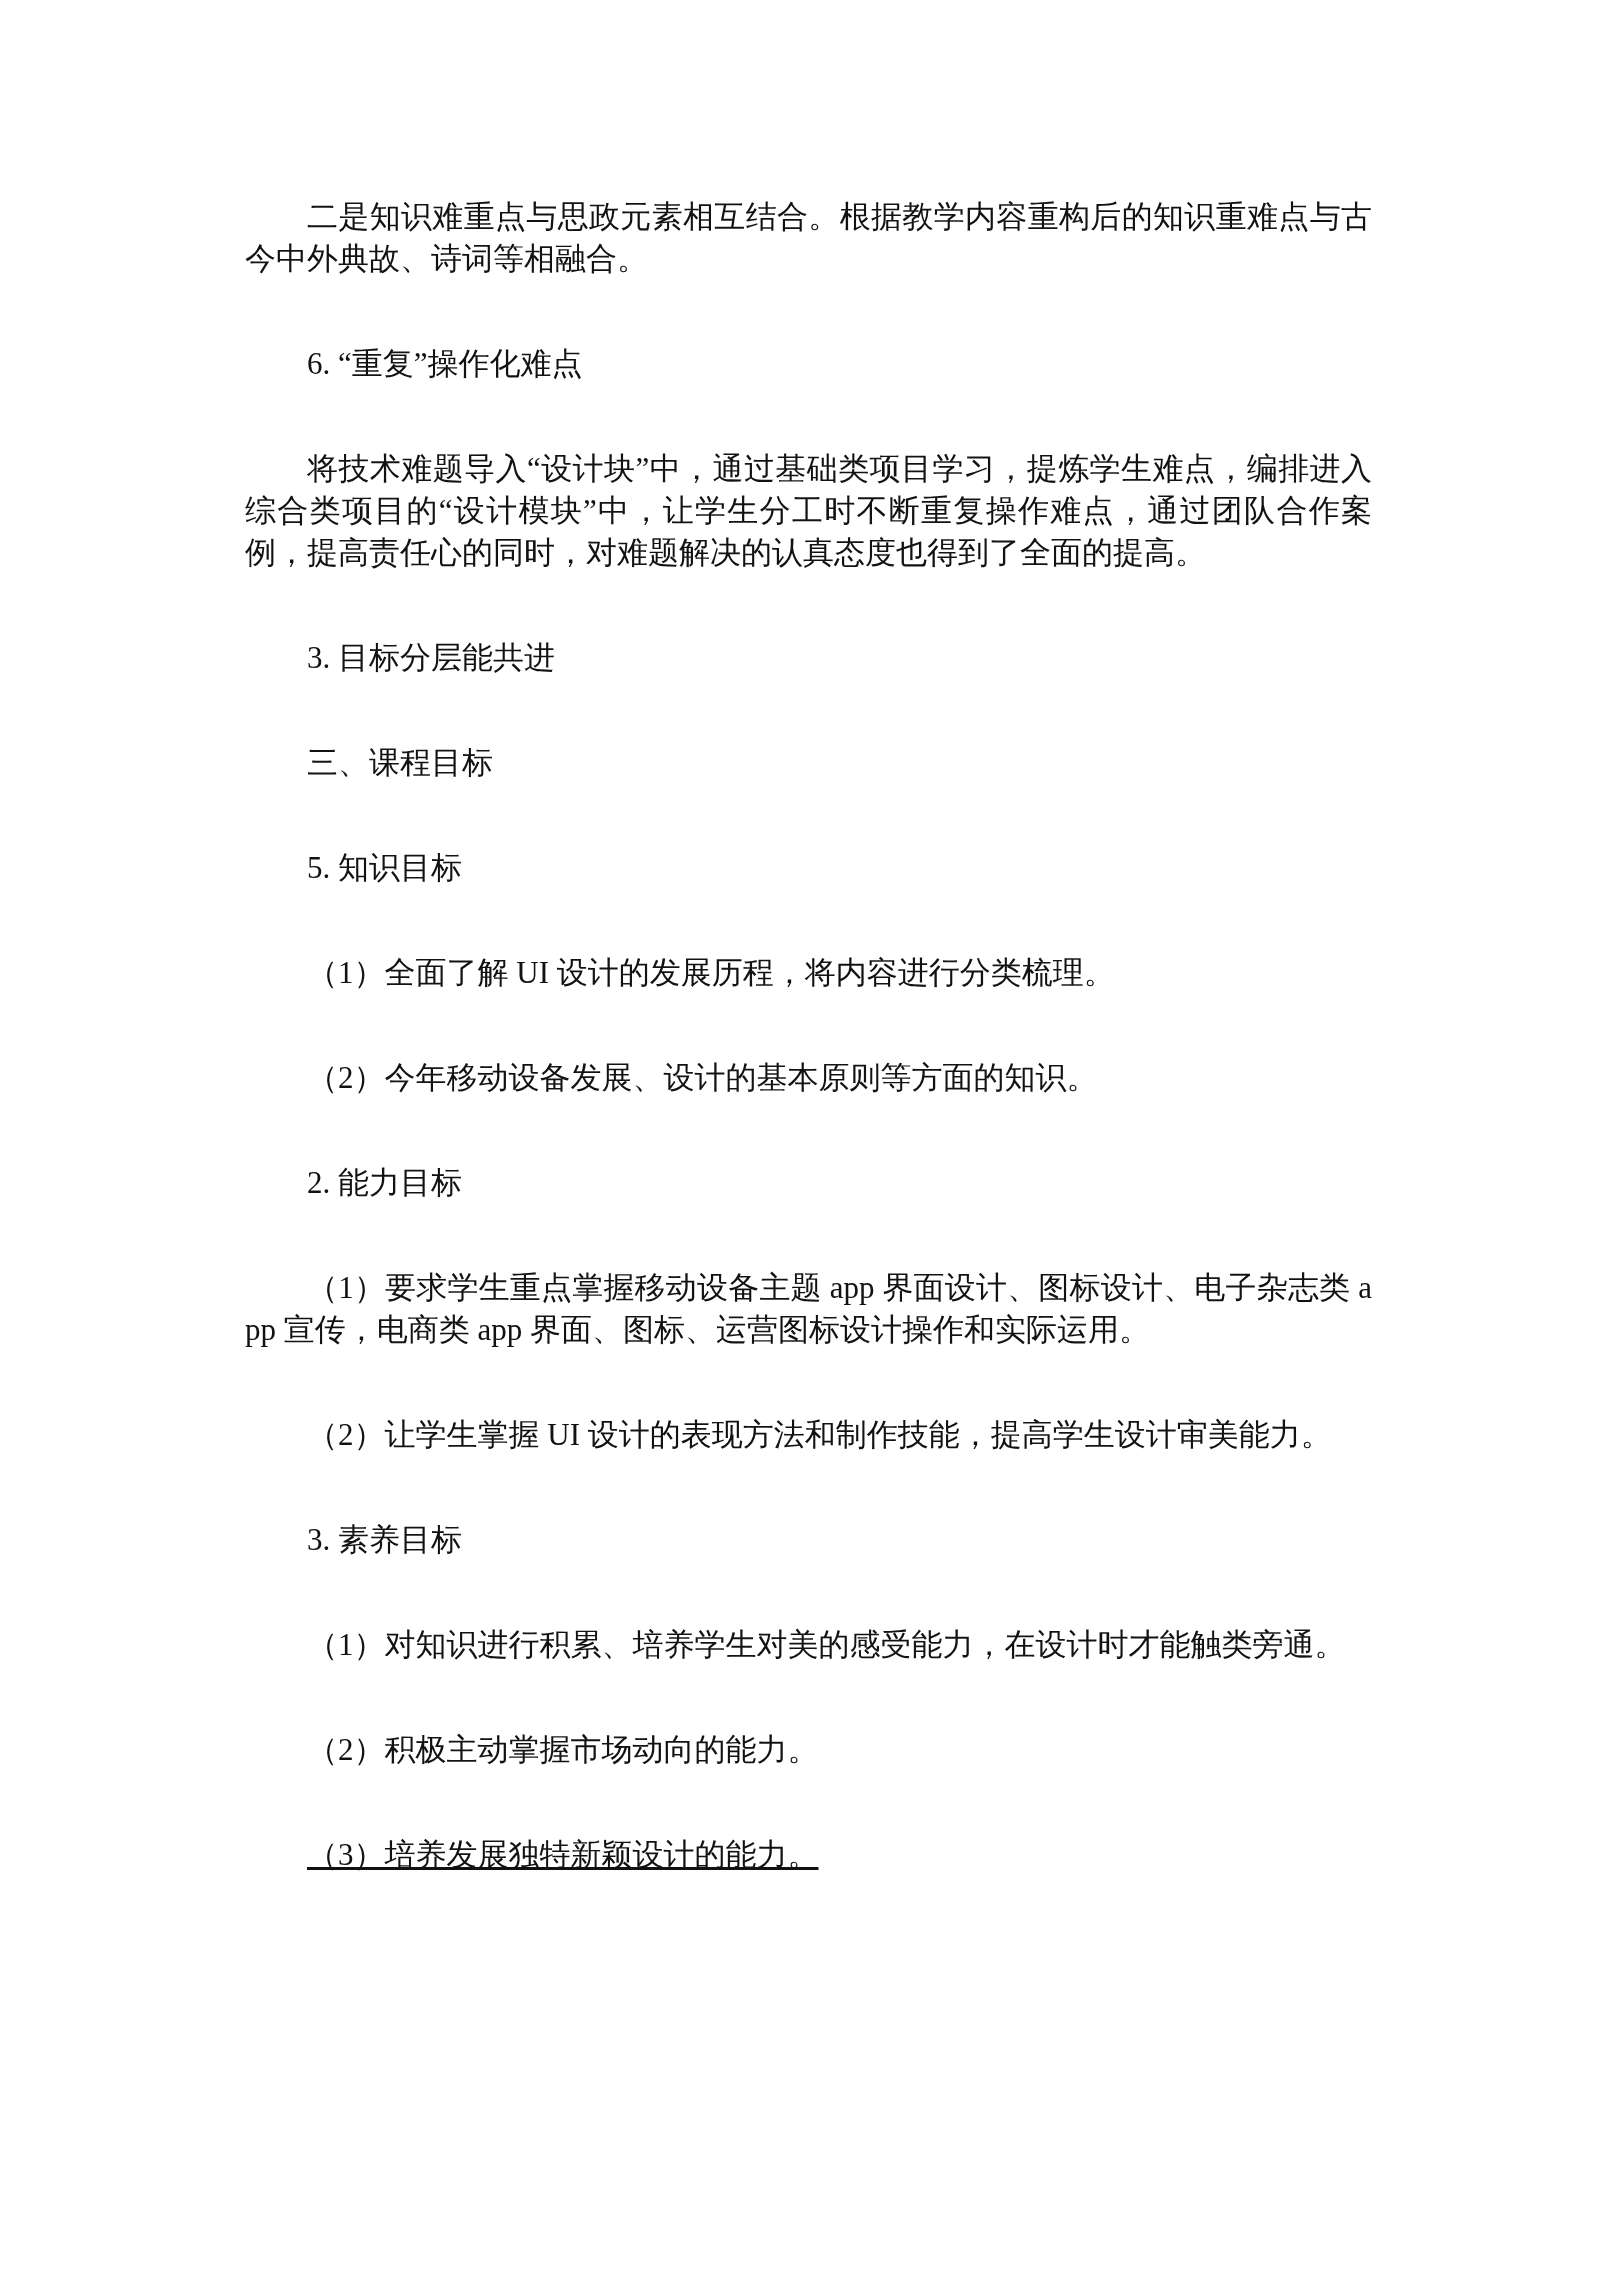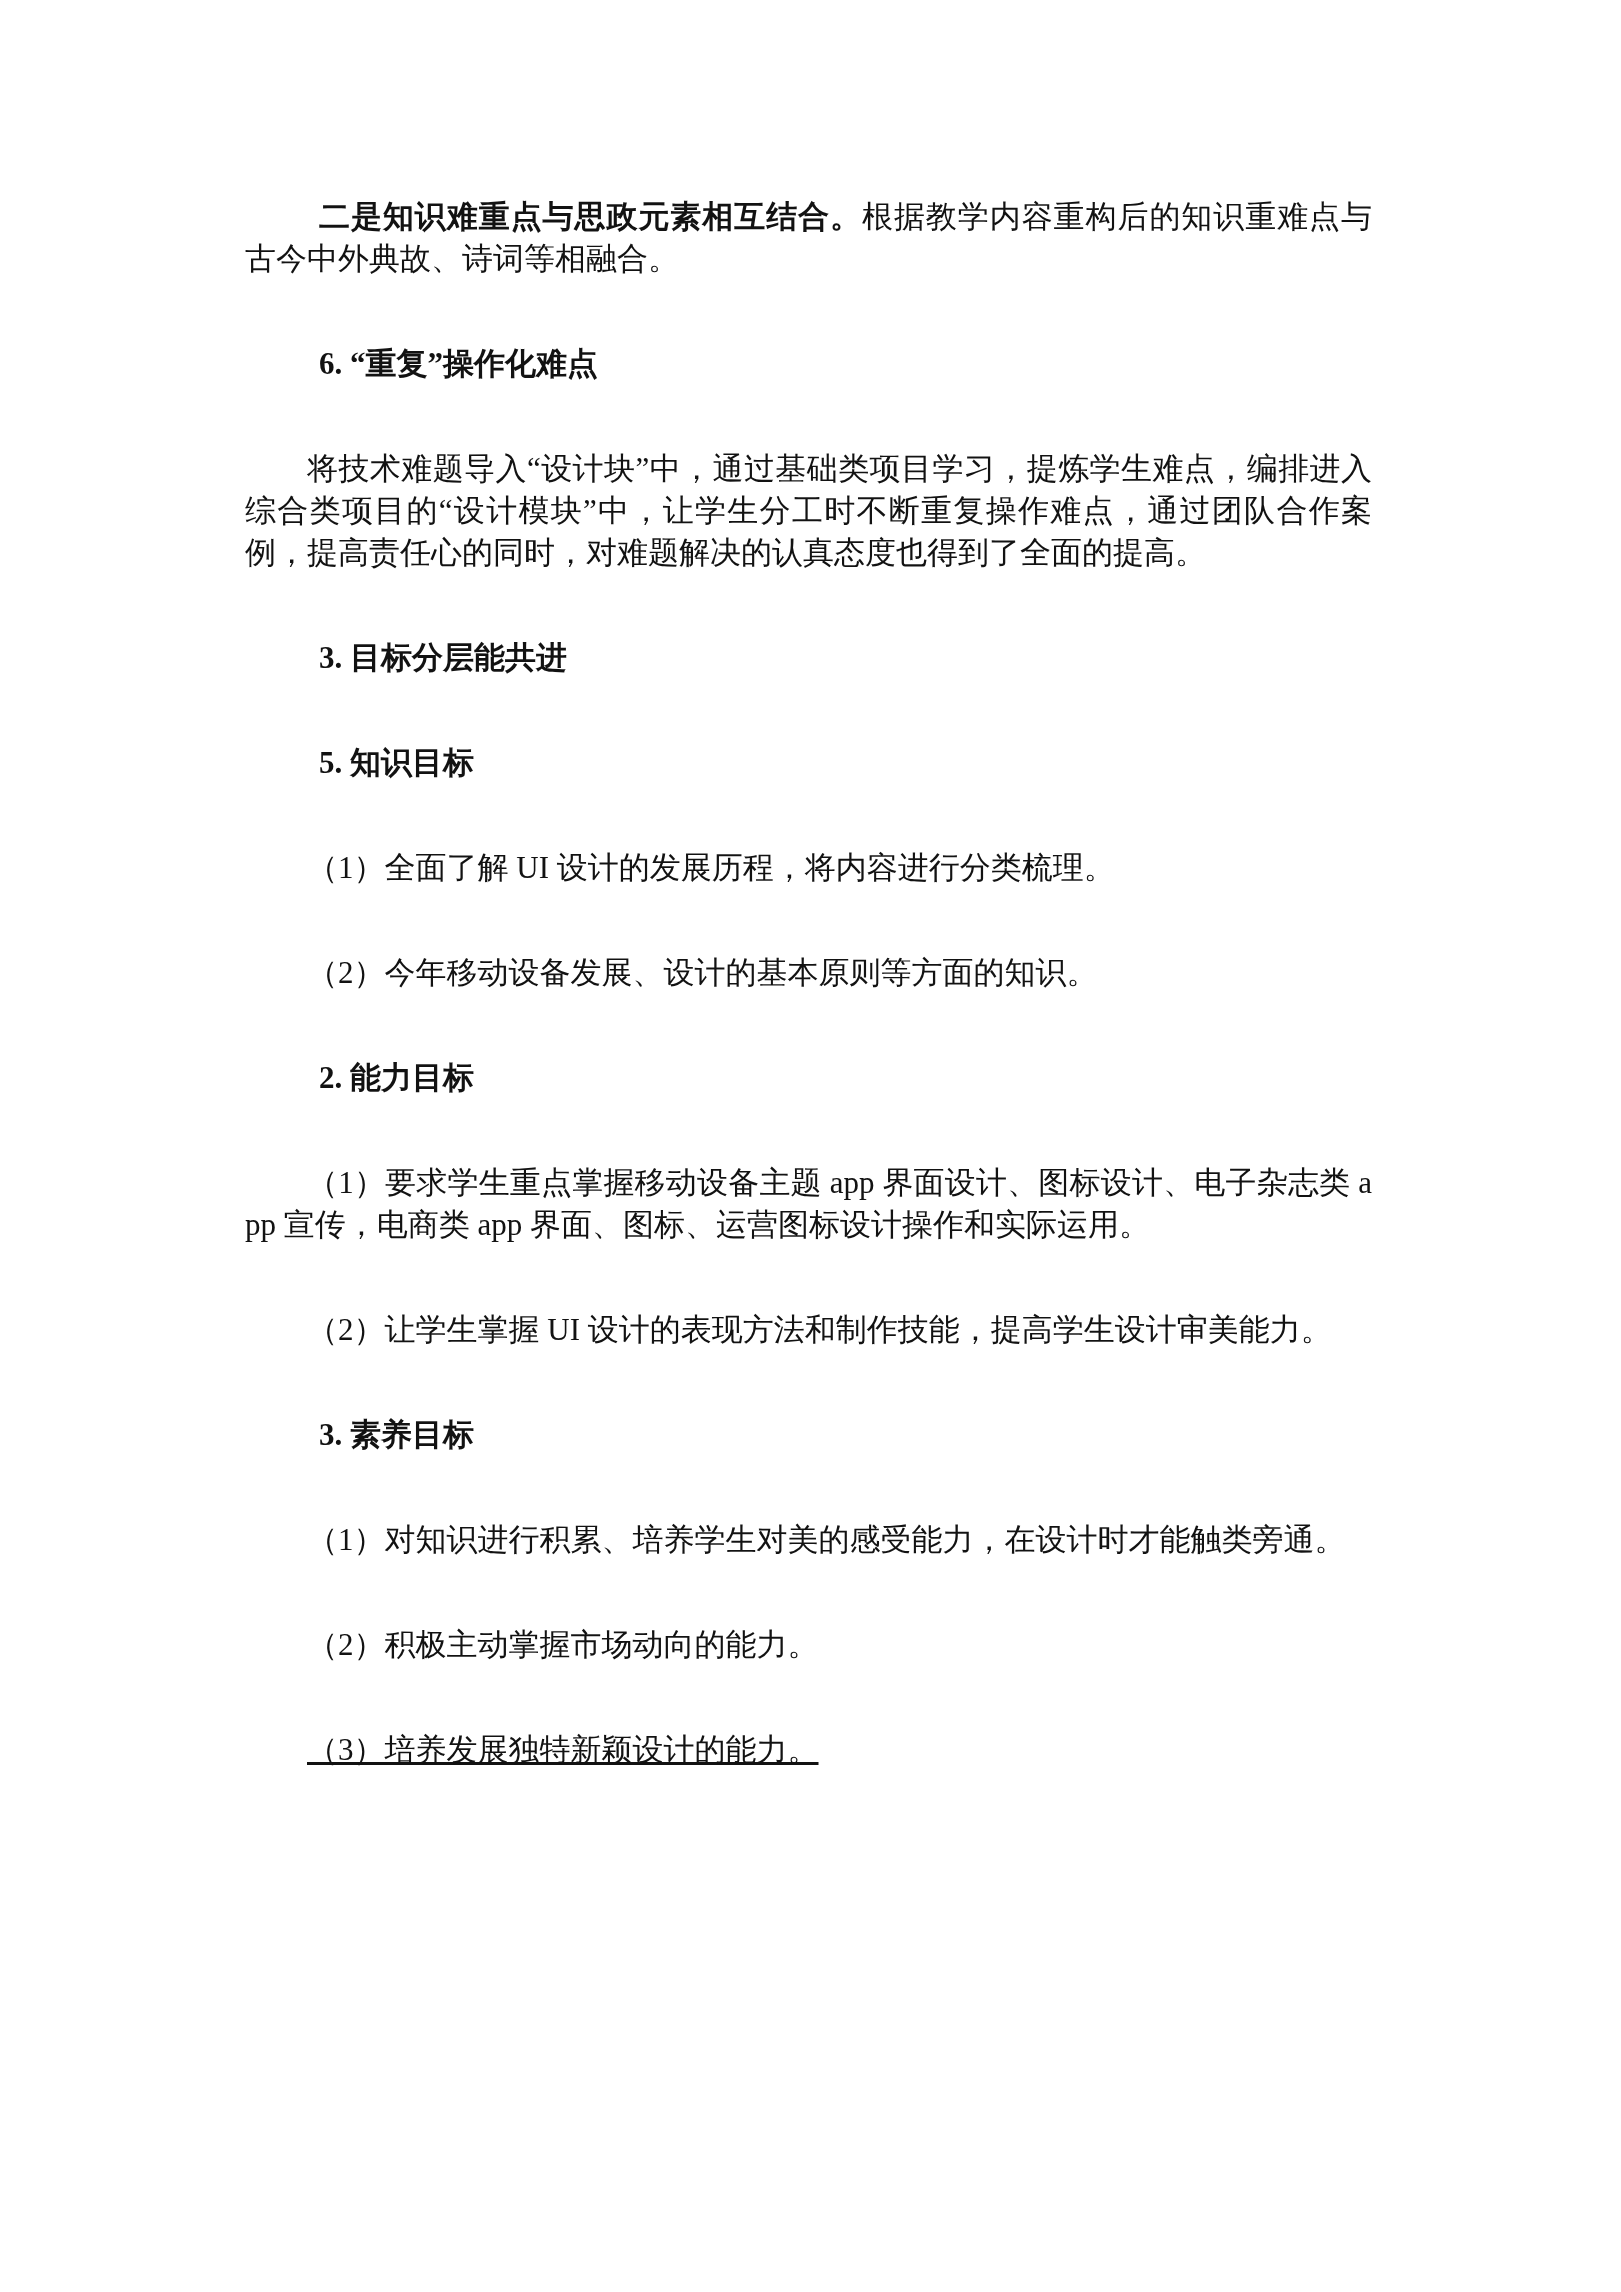--- a/index.html
+++ b/index.html
@@ -28,32 +28,33 @@
     line-height: 42px;
     text-align: justify;
     text-indent: 2em;
     word-break: break-all;
   }
   .block:last-child { margin-bottom: 0; text-decoration: underline; }
   .heading {
     font-weight: 700;
     text-align: left;
   }
-  .run-bold { font-weight: 700; margin-left: 12px; }
+  .run-bold { font-weight: 400; }
   .run-regular { font-weight: 400; }
 </style>
 </head>
 <body>
 
 <div class="page">
   <div class="content">
       <p class="block paragraph"><span class="run-bold">二是知识难重点与思政元素相互结合。</span><span class="run-regular">根据教学内容重构后的知识重难点与古今中外典故、诗词等相融合。</span></p>
       <p class="block heading"><span class="run-bold">6. “重复”操作化难点</span></p>
       <p class="block paragraph"><span class="run-regular">将技术难题导入“设计块”中，通过基础类项目学习，提炼学生难点，编排进入综合类项目的“设计模块”中，让学生分工时不断重复操作难点，通过团队合作案例，提高责任心的同时，对难题解决的认真态度也得到了全面的提高。</span></p>
       <p class="block heading"><span class="run-bold">3. 目标分层能共进</span></p>
+      <p class="block heading"><span class="run-bold">三、课程目标</span></p>
       <p class="block heading"><span class="run-bold">5. 知识目标</span></p>
       <p class="block paragraph"><span class="run-regular">（1）全面了解 UI 设计的发展历程，将内容进行分类梳理。</span></p>
       <p class="block paragraph"><span class="run-regular">（2）今年移动设备发展、设计的基本原则等方面的知识。</span></p>
       <p class="block heading"><span class="run-bold">2. 能力目标</span></p>
       <p class="block paragraph"><span class="run-regular">（1）要求学生重点掌握移动设备主题 app 界面设计、图标设计、电子杂志类 app 宣传，电商类 app 界面、图标、运营图标设计操作和实际运用。</span></p>
       <p class="block paragraph"><span class="run-regular">（2）让学生掌握 UI 设计的表现方法和制作技能，提高学生设计审美能力。</span></p>
       <p class="block heading"><span class="run-bold">3. 素养目标</span></p>
       <p class="block paragraph"><span class="run-regular">（1）对知识进行积累、培养学生对美的感受能力，在设计时才能触类旁通。</span></p>
       <p class="block paragraph"><span class="run-regular">（2）积极主动掌握市场动向的能力。</span></p>
       <p class="block paragraph"><span class="run-regular">（3）培养发展独特新颖设计的能力。</span></p>

